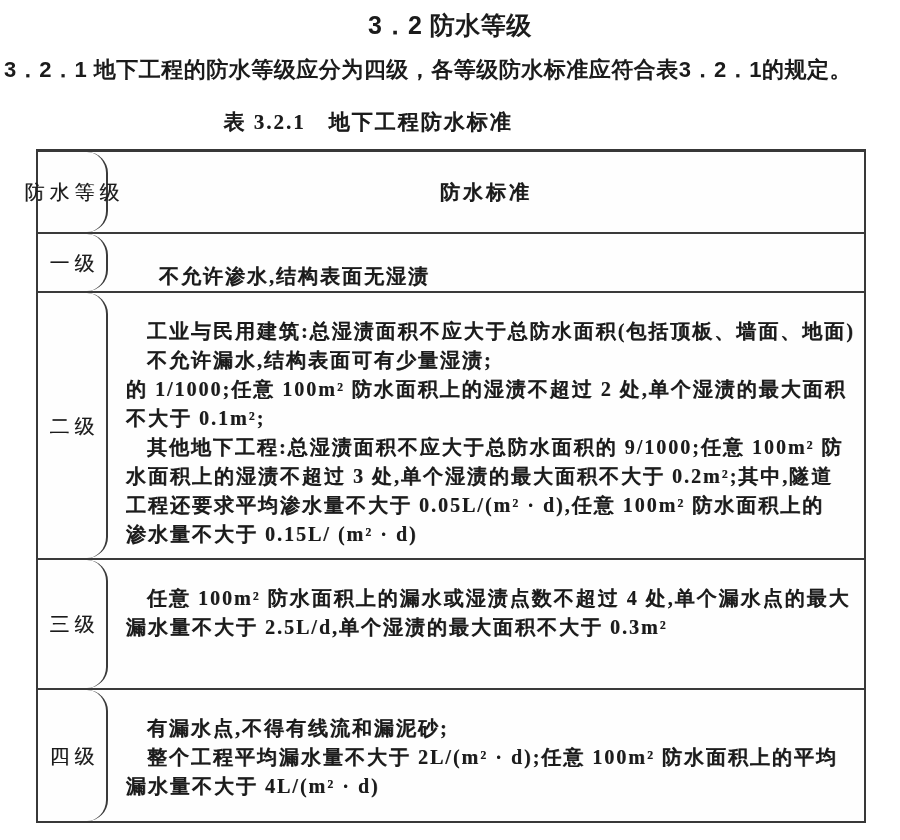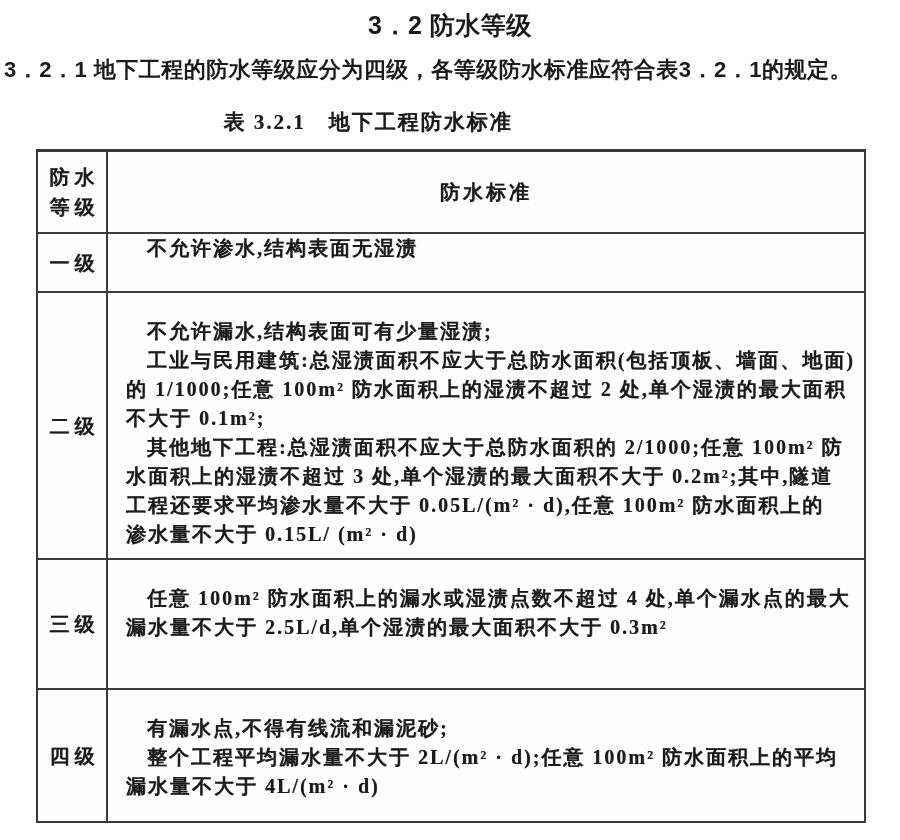--- a/index.html
+++ b/index.html
@@ -68,48 +68,49 @@
   .h-head { height: 80px; }
   .h-r0 { height: 57px; }
   .h-r1 { height: 265px; }
   .h-r2 { height: 128px; }
   .h-r3 { height: 131px; }
   .gcell {
     width: 70px;
     min-width: 70px;
     border-right: 2px solid #3a3a3a;
     display: flex;
-    flex-direction: column;
     align-items: center;
     justify-content: center;
     font-size: 20px;
-    font-weight: bold;
+    font-weight: normal;
     letter-spacing: 5px;
     padding-left: 5px;
     box-sizing: border-box;
+    border-radius: 21px;
   }
   .gcell .gl { line-height: 30px; white-space: nowrap; }
   .scell {
     flex: 1;
     padding: 24px 6px 0 18px;
     font-size: 20px;
     font-weight: bold;
     box-sizing: border-box;
     overflow: hidden;
   }
   .scell-center {
     display: flex;
     align-items: center;
     justify-content: center;
     padding: 8px;
   }
   .scell-vcenter {
     display: flex;
-    align-items: flex-start;
+    align-items: flex-end;
     padding-top: 0;
+    margin-left: 12px;
   }
   .hdr-standard {
     font-size: 20px;
     letter-spacing: 3px;
     white-space: nowrap;
   }
   .line {
     line-height: 29px;
     height: 29px;
     letter-spacing: 2px;
@@ -145,25 +146,25 @@
     <div class="scell scell-vcenter">
       <div class="line indent">不允许渗水,结构表面无湿渍</div>
     </div>
   </div>
 
   <div class="trow h-r1">
     <div class="gcell">
       <span class="gl">二级</span>
     </div>
     <div class="scell">
+      <div class="line indent">工业与民用建筑:总湿渍面积不应大于总防水面积(包括顶板、墙面、地面)</div>
       <div class="line indent">不允许漏水,结构表面可有少量湿渍;</div>
-      <div class="line indent">工业与民用建筑:总湿渍面积不应大于总防水面积(包括顶板、墙面、地面)</div>
       <div class="line">的 1/1000;任意 100m² 防水面积上的湿渍不超过 2 处,单个湿渍的最大面积</div>
       <div class="line">不大于 0.1m²;</div>
-      <div class="line indent">其他地下工程:总湿渍面积不应大于总防水面积的 2/1000;任意 100m² 防</div>
+      <div class="line indent">其他地下工程:总湿渍面积不应大于总防水面积的 9/1000;任意 100m² 防</div>
       <div class="line">水面积上的湿渍不超过 3 处,单个湿渍的最大面积不大于 0.2m²;其中,隧道</div>
       <div class="line">工程还要求平均渗水量不大于 0.05L/(m² · d),任意 100m² 防水面积上的</div>
       <div class="line">渗水量不大于 0.15L/ (m² · d)</div>
     </div>
   </div>
 
   <div class="trow h-r2">
     <div class="gcell">
       <span class="gl">三级</span>
     </div>

